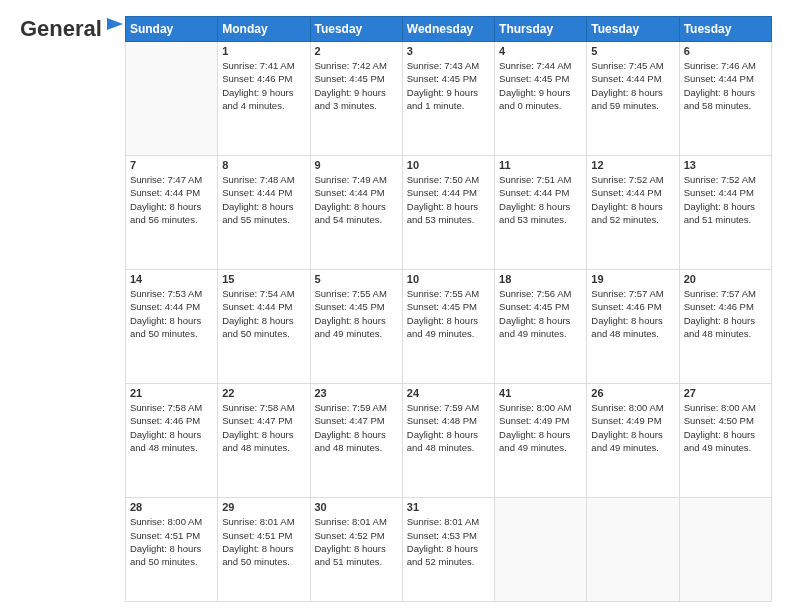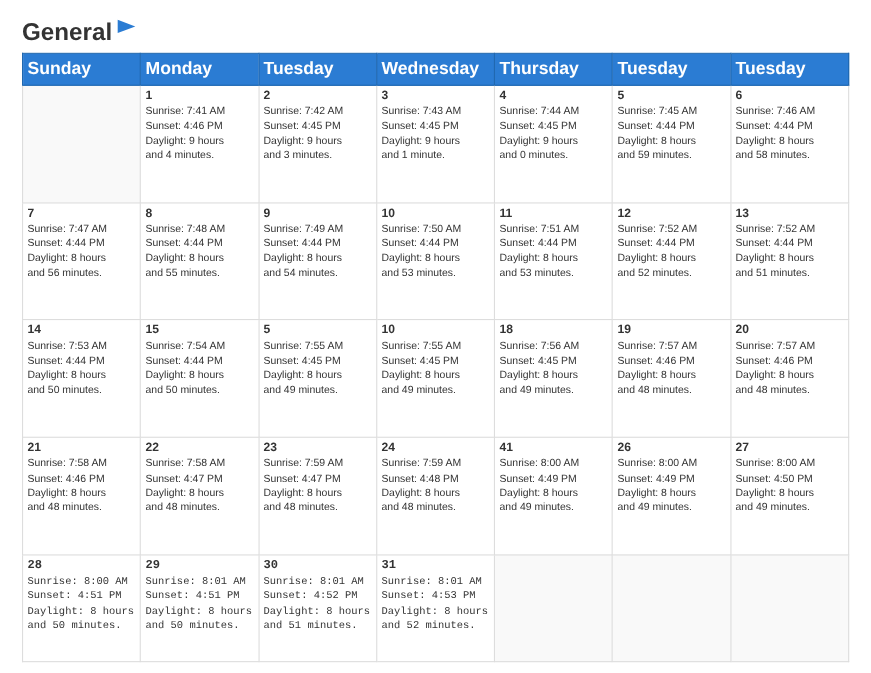--- a/index.html
+++ b/index.html
@@ -8,21 +8,20 @@
       background: #fff;
       width: 792px;
       height: 612px;
       overflow: hidden;
     }
     .page {
       width: 792px;
       height: 612px;
       padding: 16px 20px 10px 20px;
       display: flex;
-      flex-direction: column;
     }
     .header {
       display: flex;
       justify-content: space-between;
       align-items: flex-start;
       margin-bottom: 10px;
     }
     .logo {
       display: flex;
       align-items: center;
@@ -43,21 +42,21 @@
     .calendar {
       flex: 1;
       border: 1px solid #ccc;
       border-collapse: collapse;
       width: 100%;
       table-layout: fixed;
     }
     .calendar th {
       background: #2b7cd3;
       color: #fff;
-      font-size: 16px;
+      font-size: 12px;
       font-weight: bold;
       padding: 5px 4px;
       text-align: left;
       border: 1px solid #2068b0;
     }
     .calendar td {
       vertical-align: top;
       border: 1px solid #ddd;
       padding: 3px 4px;
       font-size: 10px;
@@ -74,21 +73,20 @@
     .day-info {
       font-size: 9.5px;
       line-height: 1.4;
       color: #333;
     }
     .empty-cell {
       background: #f9f9f9;
     }
     .last-row td {
       height: 80px;
-      font-family: Liberation Mono, monospace;
     }
   </style>
 </head>
 <body>
 
 <div class="page">
   <div class="header">
     <div class="logo">
       <div>
         <div style="display:flex; align-items:center;">

